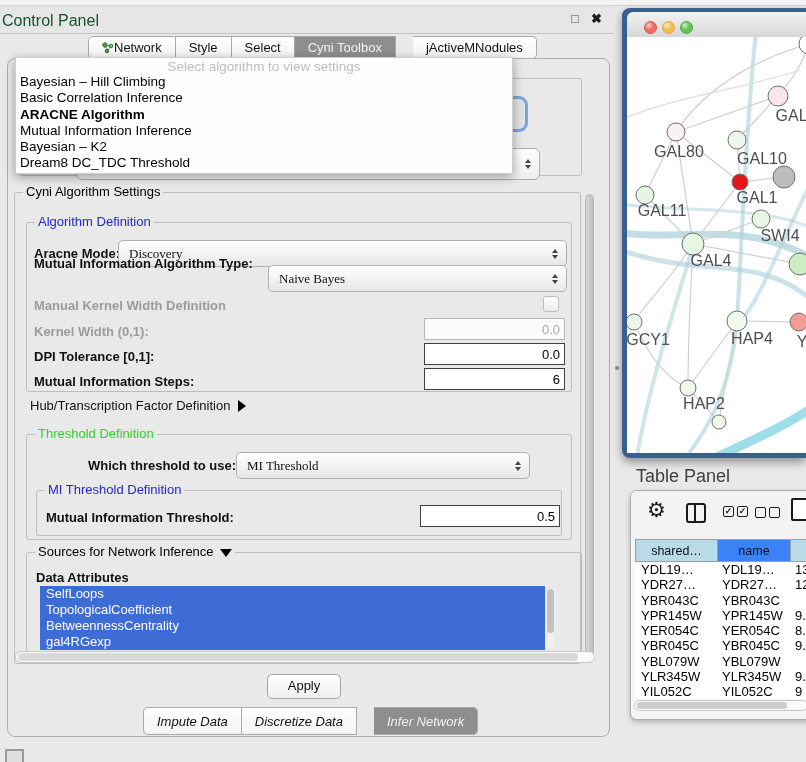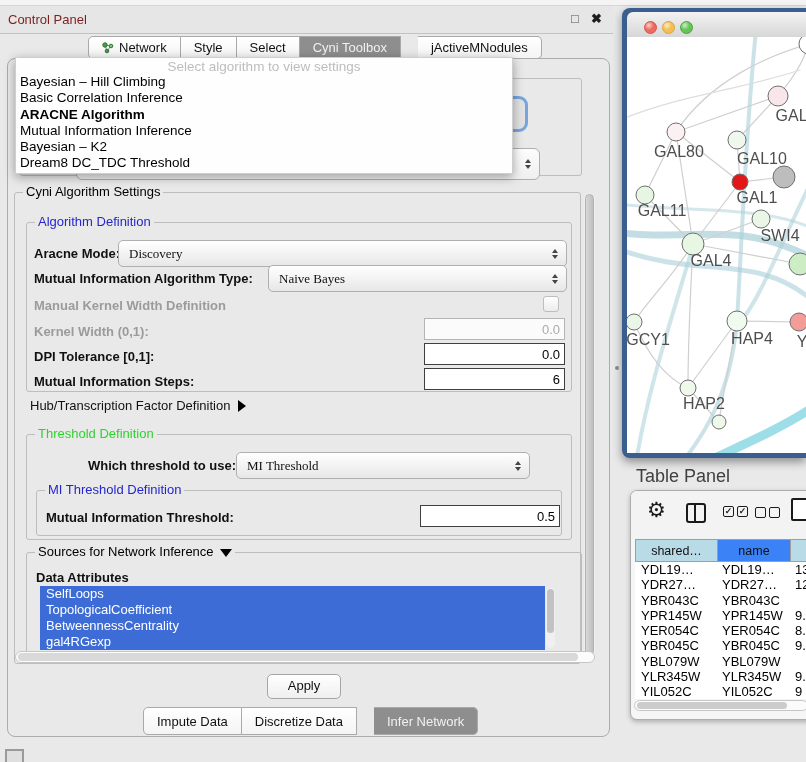--- a/index.html
+++ b/index.html
@@ -2,29 +2,29 @@
 <html><head>
 <meta charset="utf-8">
 <style>
   html,body{margin:0;padding:0;}
   body{width:806px;height:762px;position:relative;overflow:hidden;background:#E9E9E9;
        font-family:"Liberation Sans",sans-serif;-webkit-font-smoothing:antialiased;}
   .abs{position:absolute;}
   
   .top-strip{left:0;top:0;width:806px;height:5px;background:#F4F4F4;border-bottom:1px solid #D6D6D6;}
   .cp-titlebar{left:0;top:6px;width:613px;height:27px;background:#E6E6E6;border-bottom:1px solid #C2C2C2;}
-  .cp-title{position:absolute;left:8px;top:6px;font-size:13px;color:#7f1d1d;}
+  .cp-title{position:absolute;left:2px;top:6px;font-size:16px;color:#14532d;}
   .cp-btn{position:absolute;top:5px;font-size:13px;color:#1d1d1d;cursor:default;}
   .cp-float{left:571px;color:#555;}
   .cp-close{left:591px;font-weight:bold;}
   
   .seg-bar{display:flex;}
   .top-tabs{left:88px;top:36px;height:23px;}
-  .bottom-tabs{left:143px;top:707px;height:28px;}
-  .seg{display:flex;align-items:center;gap:5px;padding:0 13px;font-size:13px;color:#111;
+  .bottom-tabs{left:143px;top:707px;height:28px;font-style:italic;}
+  .seg{display:flex;align-items:center;padding:0 13px;font-size:13px;color:#111;
        background:linear-gradient(#FFFFFF,#F4F4F4);border:1px solid #A9A9A9;border-left:none;line-height:21px;}
   .seg:first-child{border-left:1px solid #A9A9A9;border-radius:5px 0 0 5px;}
   .seg:last-child{border-radius:0 5px 5px 0;margin-left:17px;}
   .seg.sel{background:#8E8E8E;color:#F1F1F1;}
   .tabicon{display:inline-flex;}
   
   .cp-body{left:7px;top:58px;width:601px;height:677px;border:1px solid #ACACAC;border-radius:8px;background:#E9E9E9;}
   
   .hidden-group{left:20px;top:78px;width:560px;height:96px;border:1px solid #BDBDBD;border-radius:3px;z-index:1;}
   .hidden-gtitle{position:absolute;top:-9px;left:8px;background:#E9E9E9;padding:0 3px;font-size:13px;color:#9a9a9a;}
@@ -180,21 +180,21 @@
   <span class="gtitle blue">Algorithm Definition</span>
 </div>
 <div class="lbl" style="left:34px;top:246px;">Aracne Mode:</div>
 <div class="combo" style="left:118px;top:240px;width:447px;height:25px;">
   <span class="cv">Discovery</span>
   <span class="steppers">
       <span class="tri-up"></span>
       <span class="tri-dn"></span>
     </span>
 </div>
-<div class="lbl" style="left:34px;top:271px;">Mutual Information Algorithm Type:</div>
+<div class="lbl" style="left:34px;top:256px;">Mutual Information Algorithm Type:</div>
 <div class="combo" style="left:268px;top:265px;width:297px;height:25px;">
   <span class="cv">Naive Bayes</span>
   <span class="steppers">
       <span class="tri-up"></span>
       <span class="tri-dn"></span>
     </span>
 </div>
 <div class="lbl dis" style="left:34px;top:298px;">Manual Kernel Width Definition</div>
 <div class="checkbox" style="left:543px;top:296px;"></div>
 <div class="lbl dis" style="left:34px;top:324px;">Kernel Width (0,1):</div>

